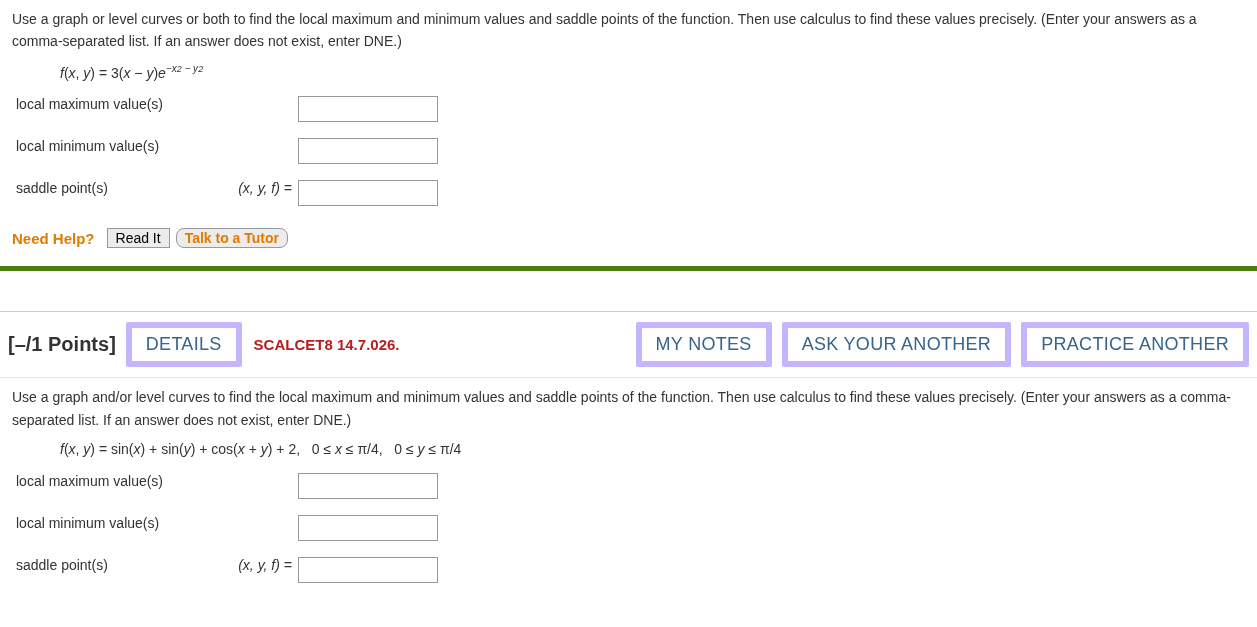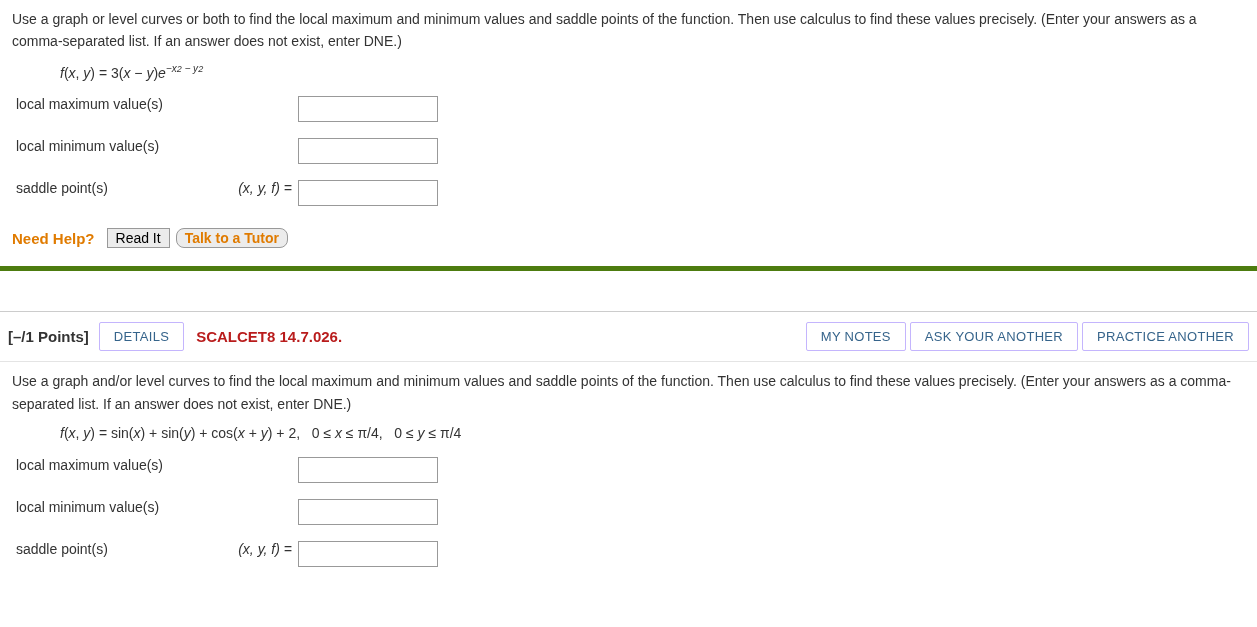--- a/index.html
+++ b/index.html
@@ -78,44 +78,44 @@
   .q-header {
     display: flex;
     align-items: center;
     padding: 10px 8px;
     border-top: 1px solid #ccc;
     border-bottom: 1px solid #e4e4e4;
   }
   .points {
     font-weight: bold;
     color: #333;
-    font-size: 15px;
+    font-size: 20px;
     margin-right: 10px;
   }
   .details-btn, .action-btn {
-    border: 1px solid #c4b5fd;
+    border: 6px solid #c4b5fd;
     background: #fff;
     color: #36648b;
     padding: 6px 14px;
-    font-size: 13px;
+    font-size: 18px;
     font-weight: 500;
     cursor: pointer;
     border-radius: 2px;
     letter-spacing: 0.3px;
   }
   .details-btn { margin-right: 12px; }
   .qref {
     color: #b91c1c;
     font-weight: bold;
     font-size: 15px;
   }
   .header-right {
     margin-left: auto;
     display: flex;
-    gap: 4px;
+    gap: 10px;
   }
   .gap { height: 40px; }
 </style>
 </head>
 <body>
 
 <div class="section">
   <div class="prompt">Use a graph or level curves or both to find the local maximum and minimum values and saddle points of the function. Then use calculus to find these values precisely. (Enter your answers as a comma-separated list. If an answer does not exist, enter DNE.)</div>
 
   <div class="formula-row">

